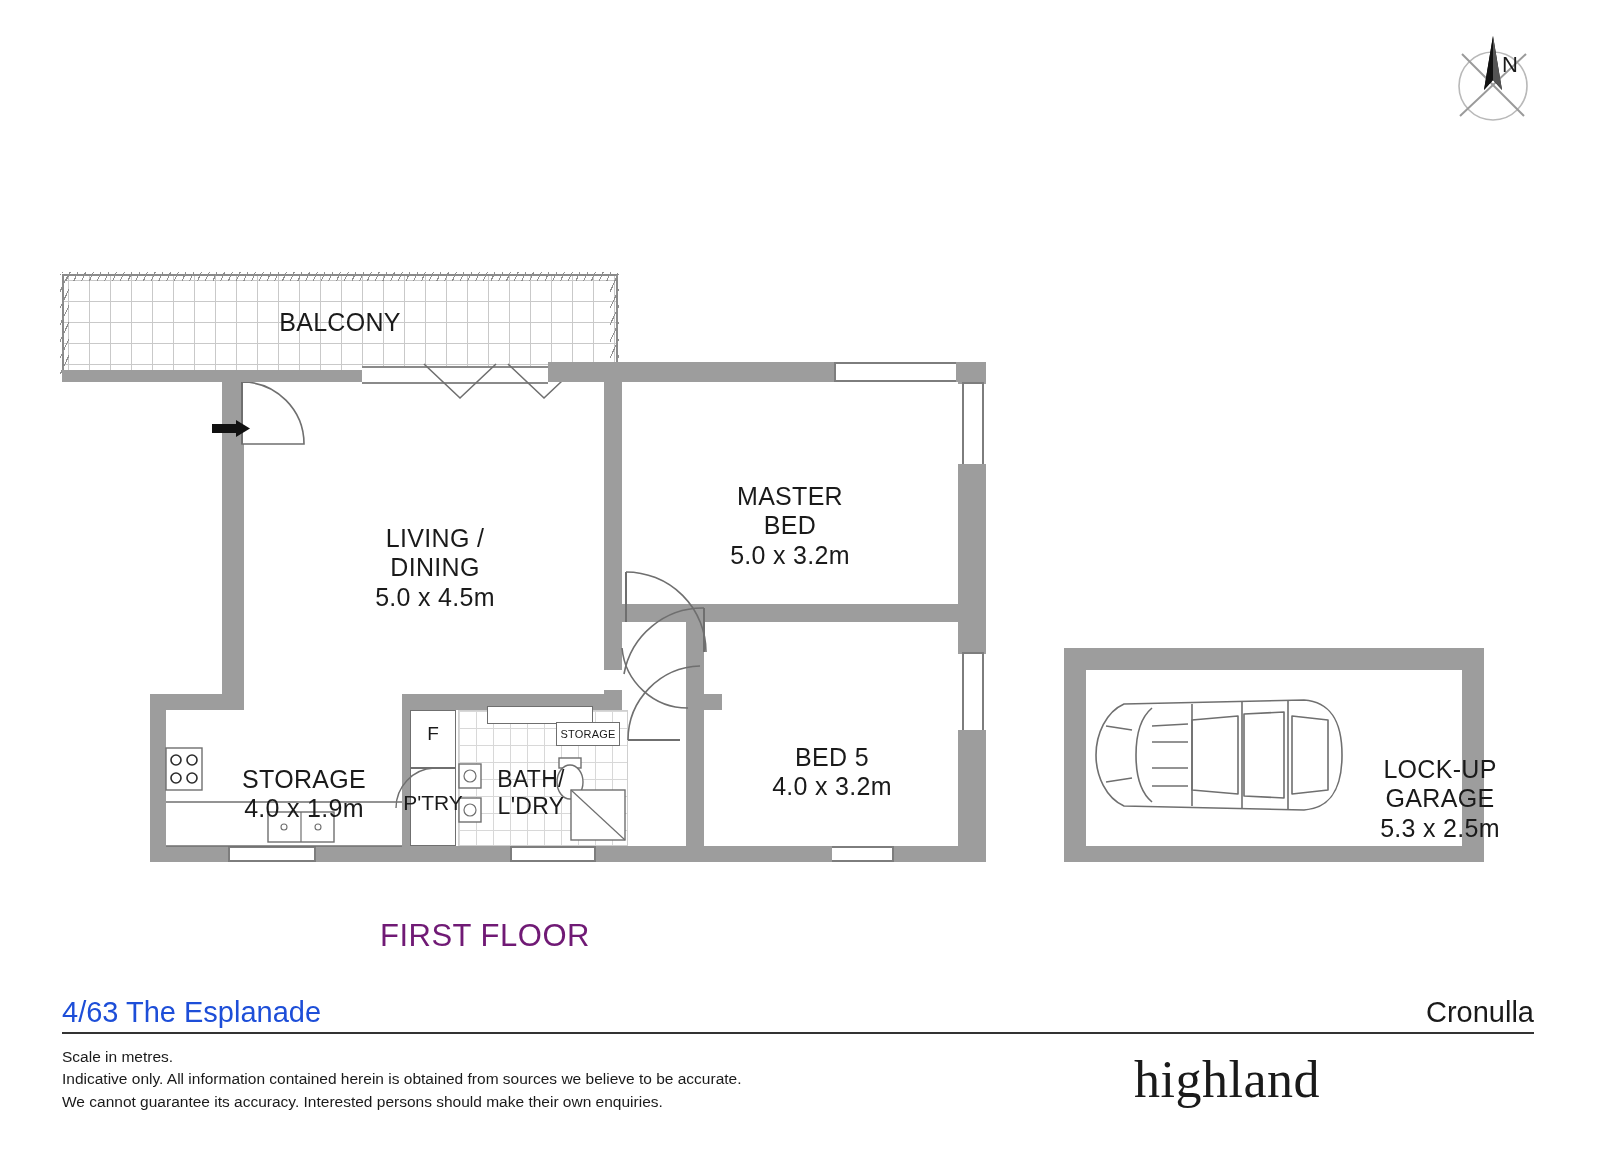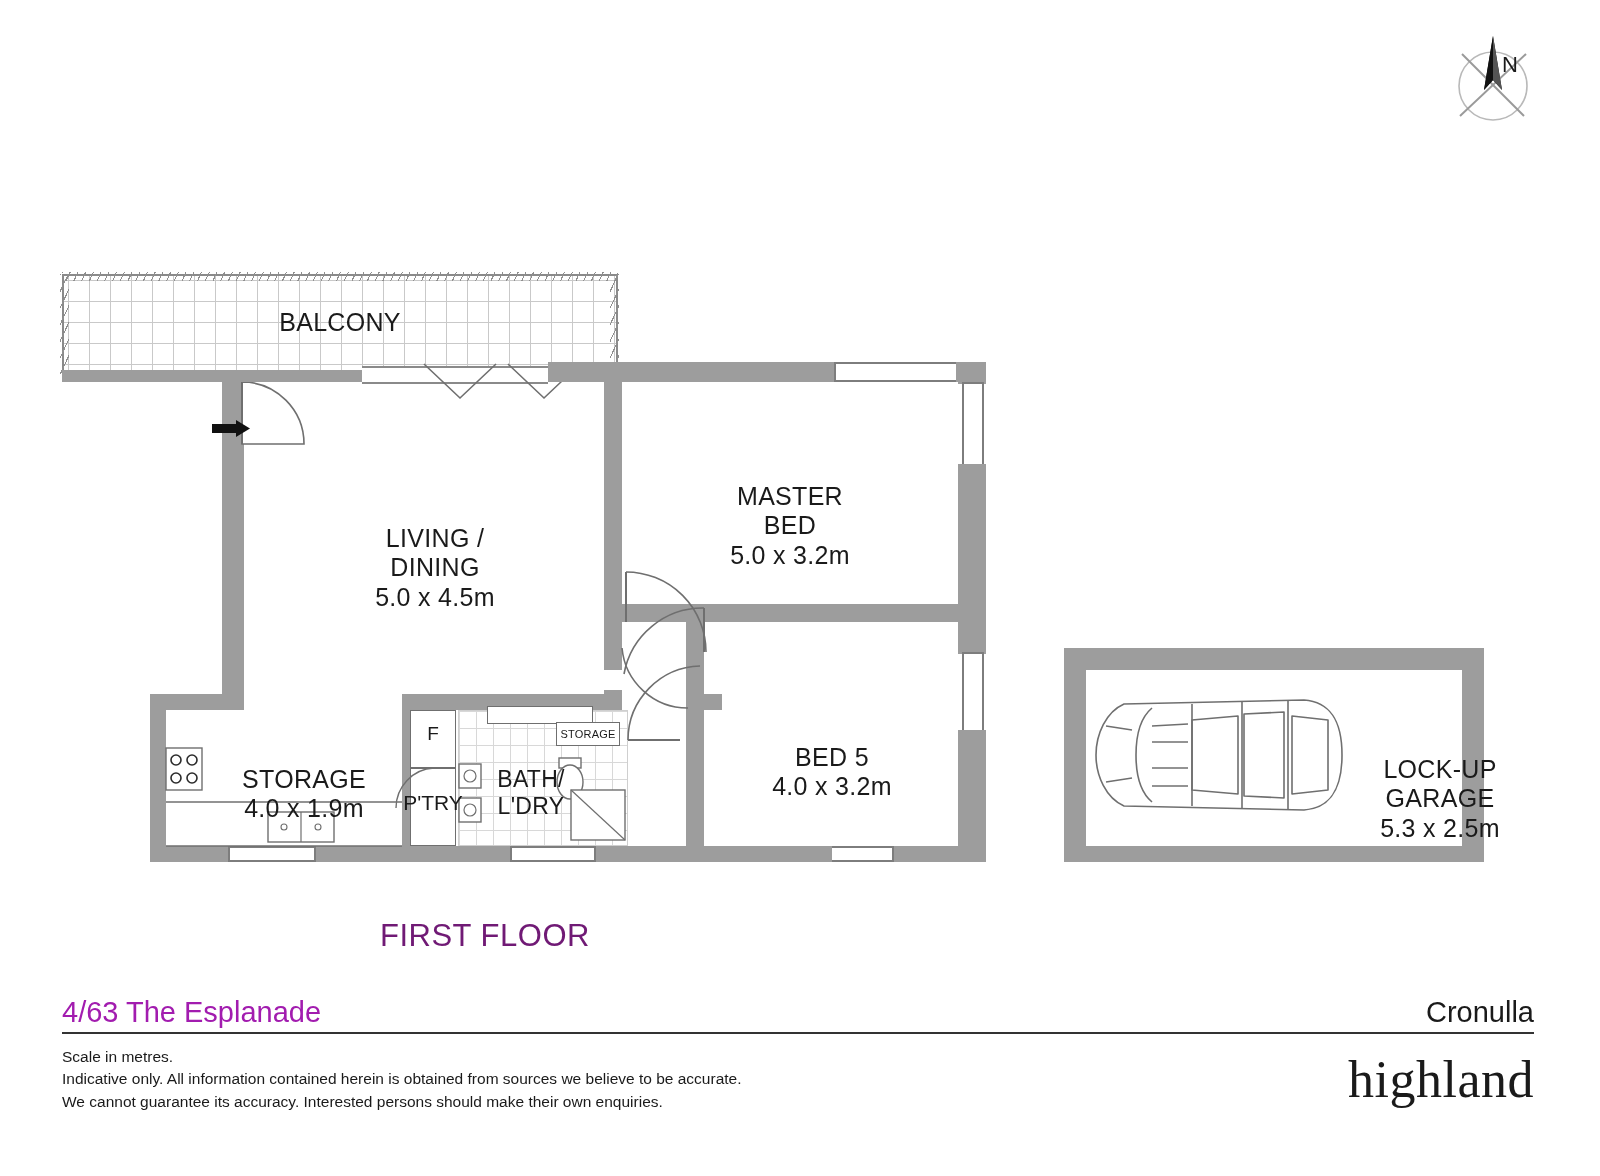--- a/index.html
+++ b/index.html
@@ -83,42 +83,42 @@
   }
 
   
   .addr-line {
     position: absolute;
     border-bottom: 2px solid #333;
   }
   .addr-left {
     position: absolute;
     font-size: 29px;
-    color: #a21caf;
+    color: #1d4ed8;
   }
   .addr-right {
     position: absolute;
     font-size: 29px;
     color: #1a1a1a;
     text-align: right;
   }
   .disclaimer {
     position: absolute;
     font-size: 15.5px;
     line-height: 1.45;
     color: #1a1a1a;
     white-space: pre-line;
   }
   .brand {
     position: absolute;
     font-family: "Liberation Serif", serif;
     font-size: 52px;
     letter-spacing: 0.5px;
     color: #1a1a1a;
-    text-align: right;
+    text-align: left;
   }
   svg { display: block; }
 </style>
 </head>
 <body>
 
 <div class="stage">
 
   <div class="abs" style="left:1438px; top:24px; width:110px; height:110px;">
     <svg width="110" height="110" viewBox="0 0 110 110">

